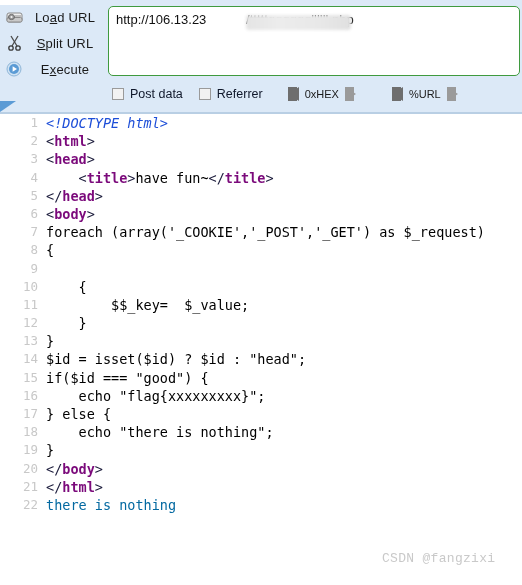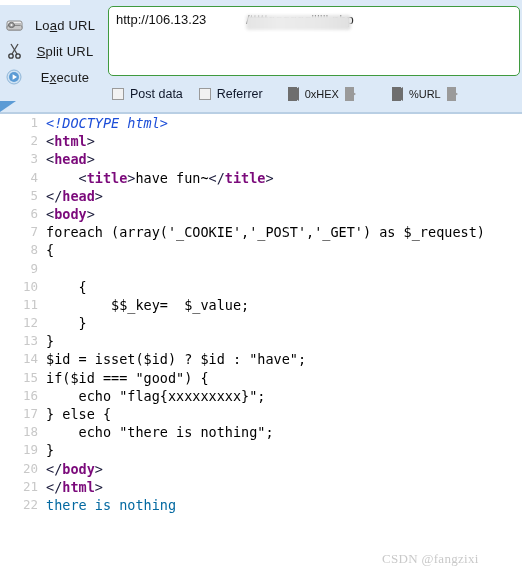--- a/index.html
+++ b/index.html
@@ -39,21 +39,21 @@
   #corner-triangle {
     position: absolute;
     left: 0; top: 101px;
     width: 0; height: 0;
     border-left: 16px solid #5b9bd5;
     border-bottom: 11px solid transparent;
   }
 
   .cmd-list {
     position: absolute;
-    left: 0; top: 12px;
+    left: 0; top: 4px;
     width: 106px;
   }
   .cmd-row {
     display: flex;
     align-items: center;
     height: 26px;
     cursor: pointer;
   }
   .cmd-icon {
     width: 28px;
@@ -208,21 +208,21 @@
   .t-angle   { color: #1a1a3a; }
   .t-tag     { color: #7b0a7b; font-weight: bold; }
   .t-plain   { color: #000000; }
   .t-out     { color: #0369a1; font-weight: normal; }
 
   #watermark {
     position: absolute;
     left: 382px; top: 551px;
     font-size: 13px;
     color: #c9c9c9;
-    font-family: Liberation Serif, serif;
+    font-family: Liberation Mono, monospace;
     letter-spacing: .3px;
   }
 </style>
 </head>
 <body>
 
 <div id="hackbar">
 
   <div id="hackbar-topstrip"></div>
   <div id="corner-triangle"></div>
@@ -304,21 +304,21 @@
     <div class="code-line"><span class="ln">4</span><span class="src"><span class="t-plain">    </span><span class="t-angle">&lt;</span><span class="t-tag">title</span><span class="t-angle">&gt;</span><span class="t-plain">have fun~</span><span class="t-angle">&lt;/</span><span class="t-tag">title</span><span class="t-angle">&gt;</span></span></div>
     <div class="code-line"><span class="ln">5</span><span class="src"><span class="t-angle">&lt;/</span><span class="t-tag">head</span><span class="t-angle">&gt;</span></span></div>
     <div class="code-line"><span class="ln">6</span><span class="src"><span class="t-angle">&lt;</span><span class="t-tag">body</span><span class="t-angle">&gt;</span></span></div>
     <div class="code-line"><span class="ln">7</span><span class="src"><span class="t-plain">foreach (array('_COOKIE','_POST','_GET') as $_request)</span></span></div>
     <div class="code-line"><span class="ln">8</span><span class="src"><span class="t-plain">{</span></span></div>
     <div class="code-line"><span class="ln">9</span></div>
     <div class="code-line"><span class="ln">10</span><span class="src"><span class="t-plain">    {</span></span></div>
     <div class="code-line"><span class="ln">11</span><span class="src"><span class="t-plain">        $$_key=  $_value;</span></span></div>
     <div class="code-line"><span class="ln">12</span><span class="src"><span class="t-plain">    }</span></span></div>
     <div class="code-line"><span class="ln">13</span><span class="src"><span class="t-plain">}</span></span></div>
-    <div class="code-line"><span class="ln">14</span><span class="src"><span class="t-plain">$id = isset($id) ? $id : "have";</span></span></div>
+    <div class="code-line"><span class="ln">14</span><span class="src"><span class="t-plain">$id = isset($id) ? $id : "head";</span></span></div>
     <div class="code-line"><span class="ln">15</span><span class="src"><span class="t-plain">if($id === "good") {</span></span></div>
     <div class="code-line"><span class="ln">16</span><span class="src"><span class="t-plain">    echo "flag{xxxxxxxxx}";</span></span></div>
     <div class="code-line"><span class="ln">17</span><span class="src"><span class="t-plain">} else {</span></span></div>
     <div class="code-line"><span class="ln">18</span><span class="src"><span class="t-plain">    echo "there is nothing";</span></span></div>
     <div class="code-line"><span class="ln">19</span><span class="src"><span class="t-plain">}</span></span></div>
     <div class="code-line"><span class="ln">20</span><span class="src"><span class="t-angle">&lt;/</span><span class="t-tag">body</span><span class="t-angle">&gt;</span></span></div>
     <div class="code-line"><span class="ln">21</span><span class="src"><span class="t-angle">&lt;/</span><span class="t-tag">html</span><span class="t-angle">&gt;</span></span></div>
     <div class="code-line"><span class="ln">22</span><span class="src"><span class="t-out">there is nothing</span></span></div>
   </div>
 

